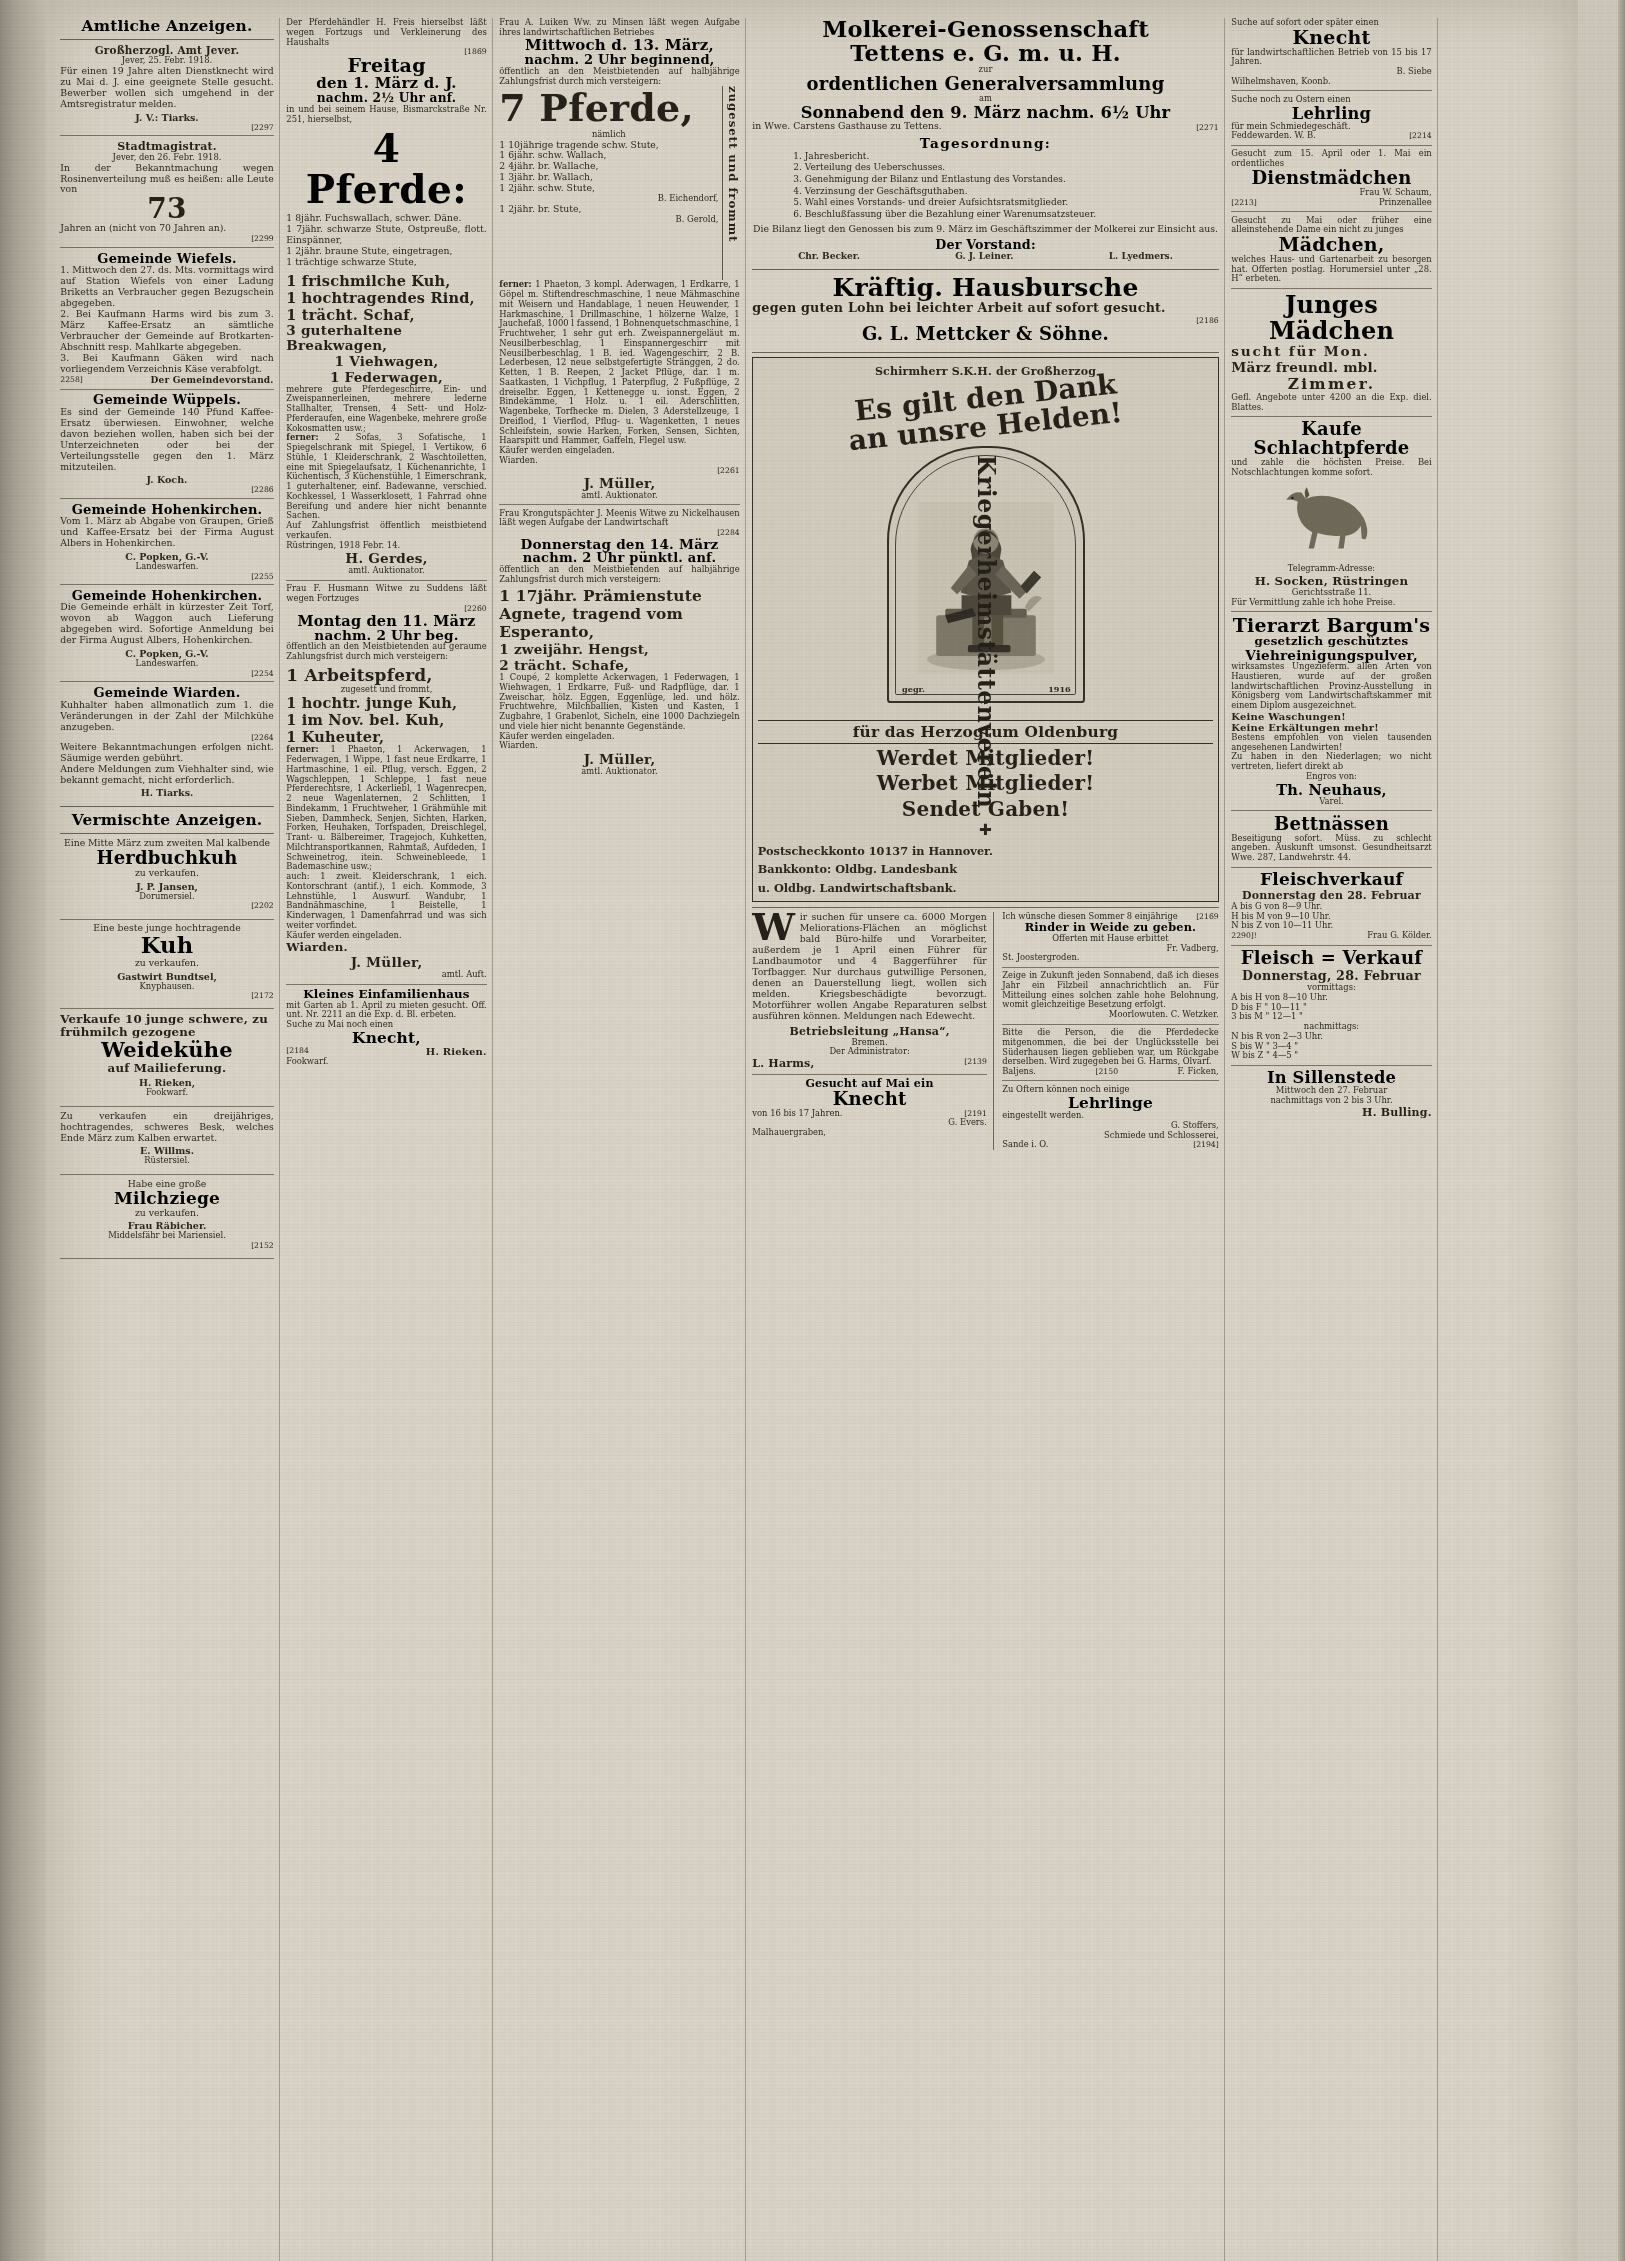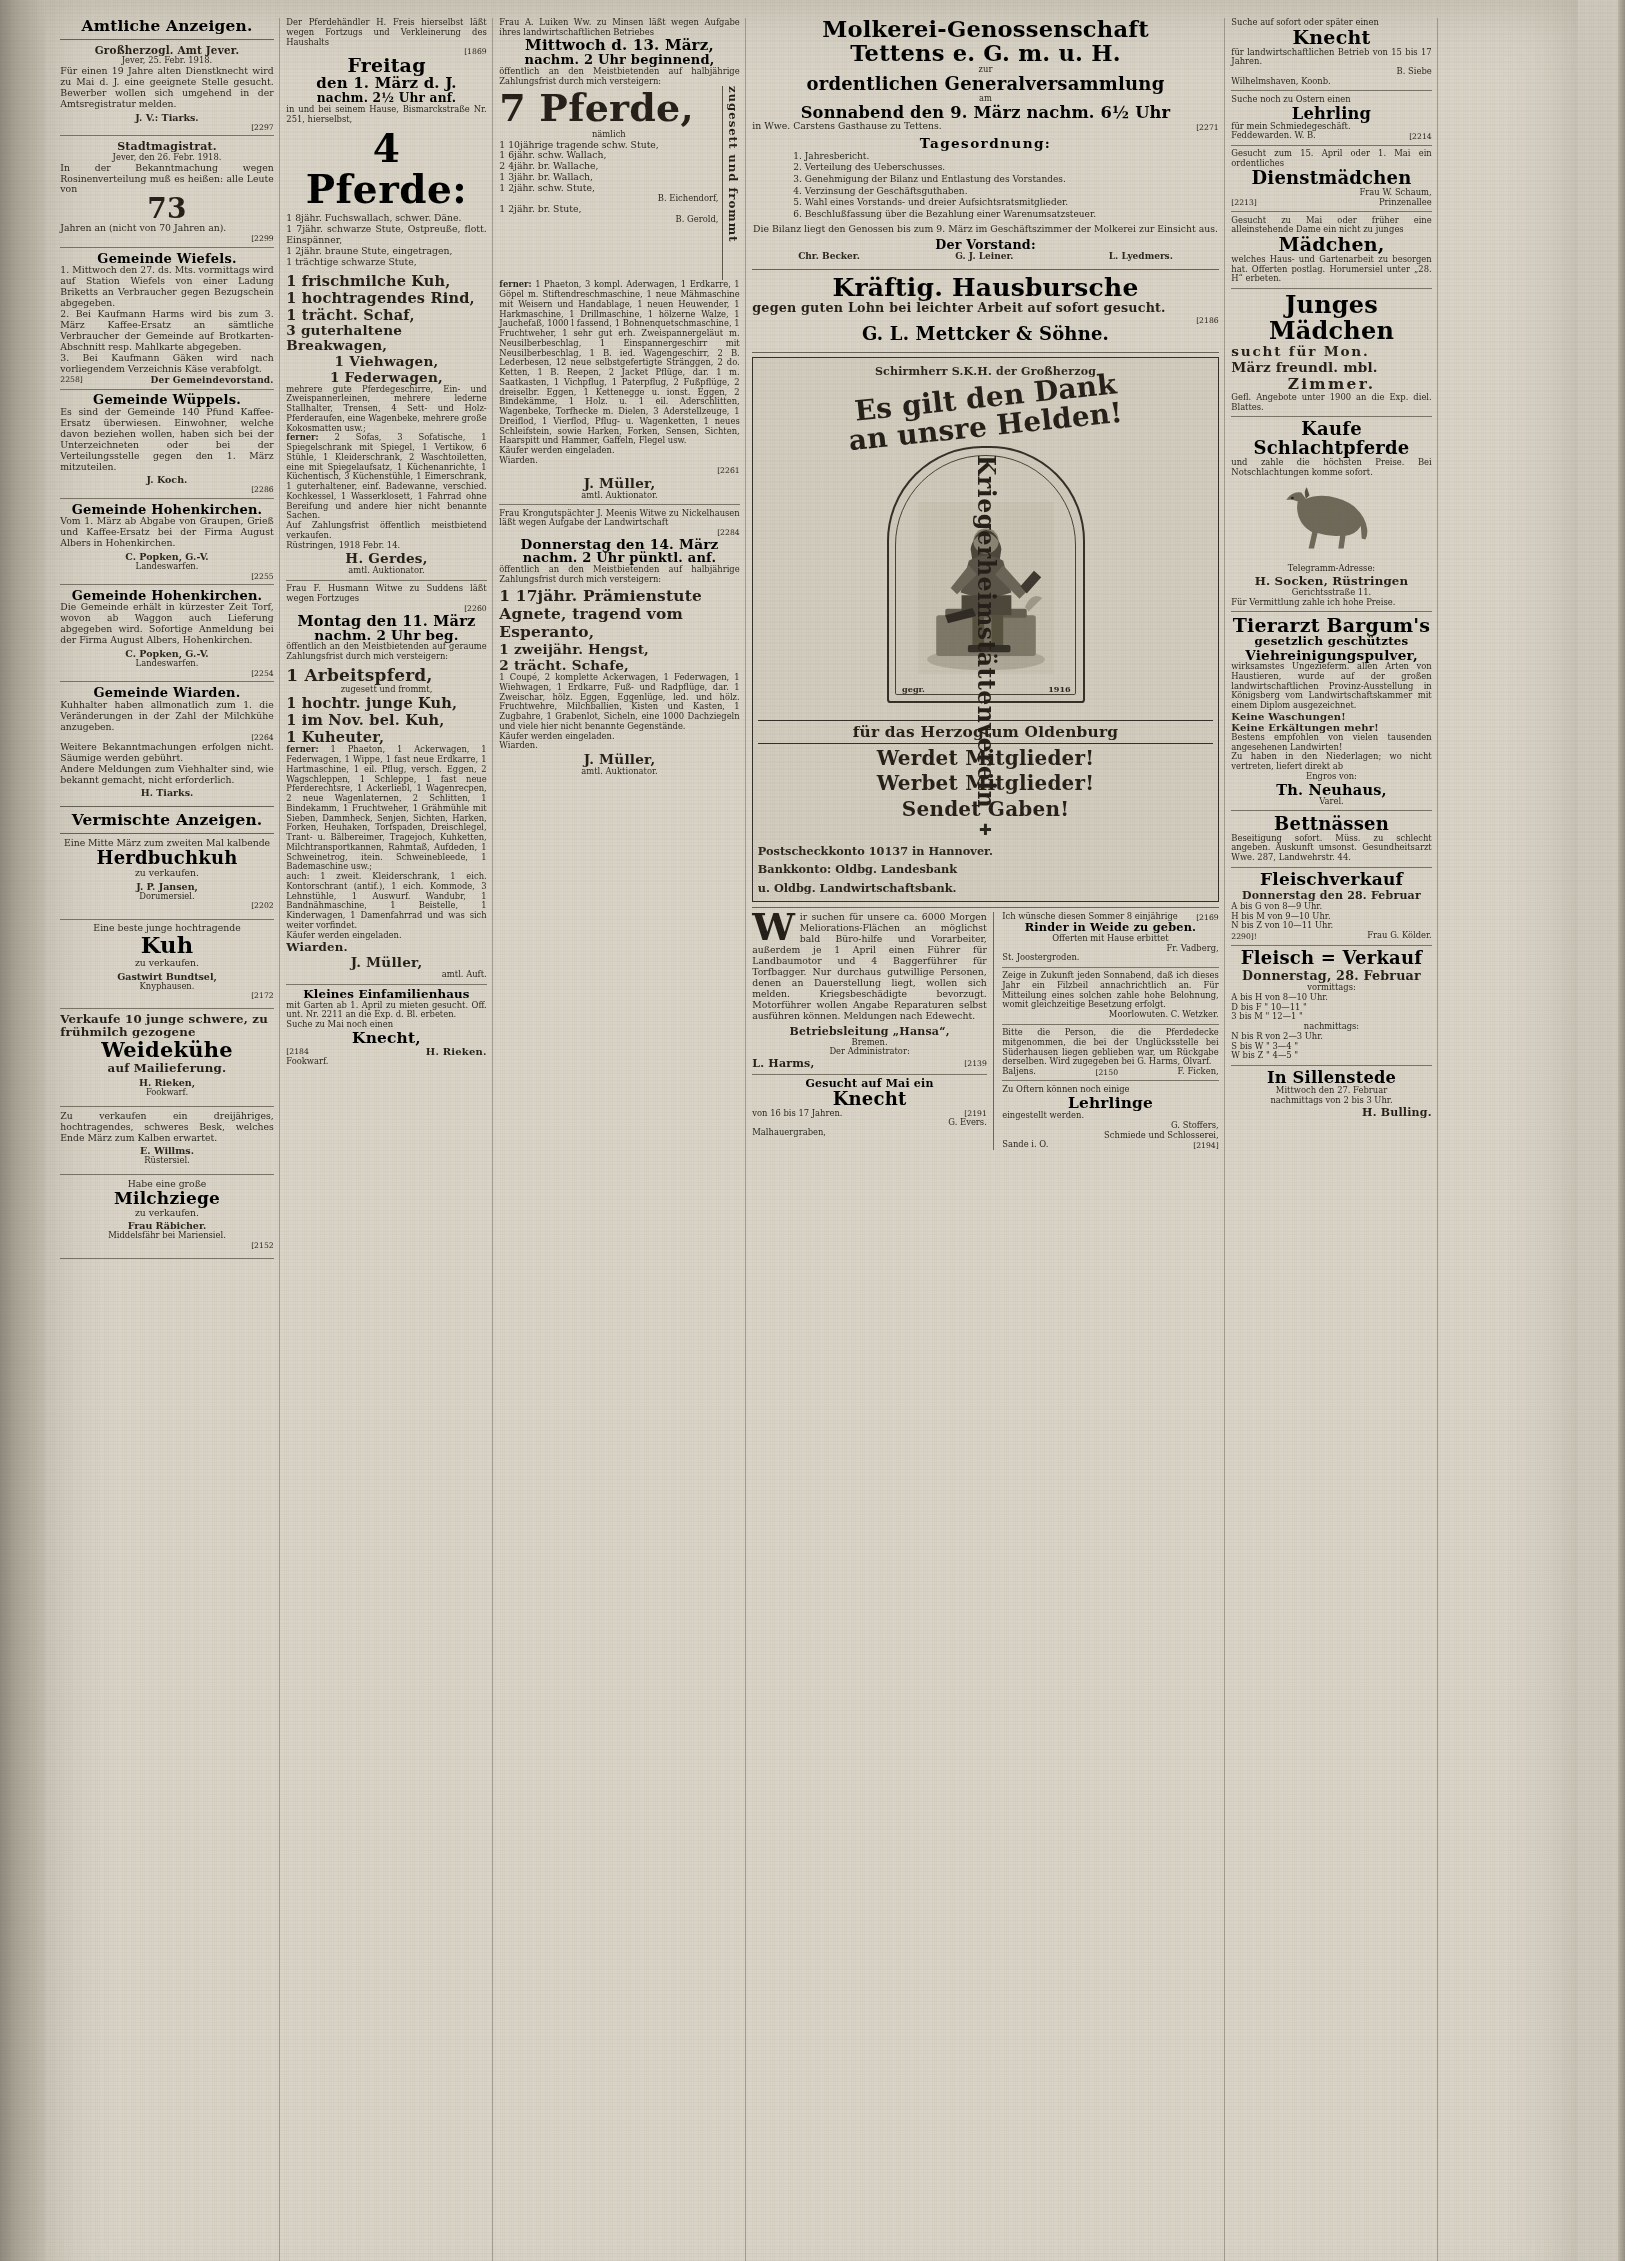--- a/index.html
+++ b/index.html
@@ -32,21 +32,21 @@
   .hd3{font-size:13px;}
   .body{font-size:9.3px;line-height:1.18;text-align:justify;color:#2b271f;}
   .small{font-size:8.4px;line-height:1.16;text-align:justify;}
   .ctr{text-align:center;}
   .rt{text-align:right;}
   .rule{border-top:0.9px solid #4a4539;margin:4.5px 0 4.5px 0;opacity:.8;}
   .rulethin{border-top:0.5px solid #5a5446;margin:3.6px 0;opacity:.75;}
   .sig{font-size:9.5px;text-align:center;font-weight:bold;margin-top:1.8px;}
   .lst{font-size:9px;line-height:1.2;}
   .lst div{margin-bottom:0.9px;}
-  .two{display:flex;justify-content:space-between;gap:3.6px;font-size:9px;align-items:center;}
+  .two{display:flex;justify-content:space-between;gap:3.6px;font-size:9px;}
   .vert{writing-mode:vertical-rl;text-orientation:mixed;font-weight:bold;font-size:11.8px;letter-spacing:0.9px;}
   .poster{border:1.8px solid #332f28;background:#d2ccbe;padding:6.3px 4.5px;text-align:center;}
   .poster .top{font-size:11px;font-weight:bold;letter-spacing:0.2px;}
   .arch{position:relative;margin:4.5px auto 3.6px auto;width:194px;height:253px;
     border:2.3px solid #332f28;border-radius:95px 95px 3.6px 3.6px;overflow:hidden;background:#cfc9bb;}
   .archinner{position:absolute;inset:6.3px;border:1.4px solid #464137;border-radius:90px 90px 1.8px 1.8px;}
   .smith{position:absolute;left:50%;top:54px;transform:translateX(-50%);width:136px;height:172px;}
   .banner2{font-size:20px;font-weight:bold;line-height:1.08;margin:3.6px 0 0.9px 0;}
   .acct{font-size:11.3px;font-weight:bold;line-height:1.25;text-align:left;margin-top:4.5px;}
   .cross{font-size:15.4px;}
@@ -466,21 +466,21 @@
 
       <div class="small">Gesucht zu Mai oder früher eine alleinstehende Dame ein nicht zu junges</div>
       <div class="frak hd" style="font-size:19px">Mädchen,</div>
       <div class="small">welches Haus- und Gartenarbeit zu besorgen hat. Offerten postlag. Horumersiel unter „28. H“ erbeten.</div>
       <div class="rulethin"></div>
 
       <div class="frak hd" style="font-size:24px">Junges Mädchen</div>
       <div class="frak" style="font-size:13.6px;letter-spacing:1.8px">sucht für Mon.</div>
       <div class="frak" style="font-size:13.6px">März freundl. mbl.</div>
       <div class="frak ctr" style="font-size:15.4px;letter-spacing:2.3px">Zimmer.</div>
-      <div class="small">Gefl. Angebote unter 1900 an die Exp. diel. Blattes.</div>
+      <div class="small">Gefl. Angebote unter 4200 an die Exp. diel. Blattes.</div>
       <div class="rulethin"></div>
 
       <div class="frak hd" style="font-size:18px">Kaufe Schlachtpferde</div>
       <div class="small">und zahle die höchsten Preise. Bei Notschlachtungen komme sofort.</div>
       <svg class="horse" width="136" height="81" viewBox="0 0 300 180">
         <rect x="0" y="0" width="300" height="180" fill="none"></rect>
         <path d="M48 44 q14 -20 34 -16 l10 14 q22 -10 52 -6 q34 6 54 22 q26 22 30 50 q2 16 -4 24 l-8 -2 -2 -28 q-10 18 -34 22 l-4 28 -12 0 4 -28 q-26 2 -50 -6 l-8 34 -12 0 8 -36 q-22 -12 -30 -34 q-6 -18 -2 -34 l-12 -4z" fill="#6f6959"></path>
         <circle cx="62" cy="40" r="3" fill="#262219"></circle>
         <path d="M92 42 q-6 -18 2 -26 l6 18z" fill="#57513f"></path>
       </svg>

